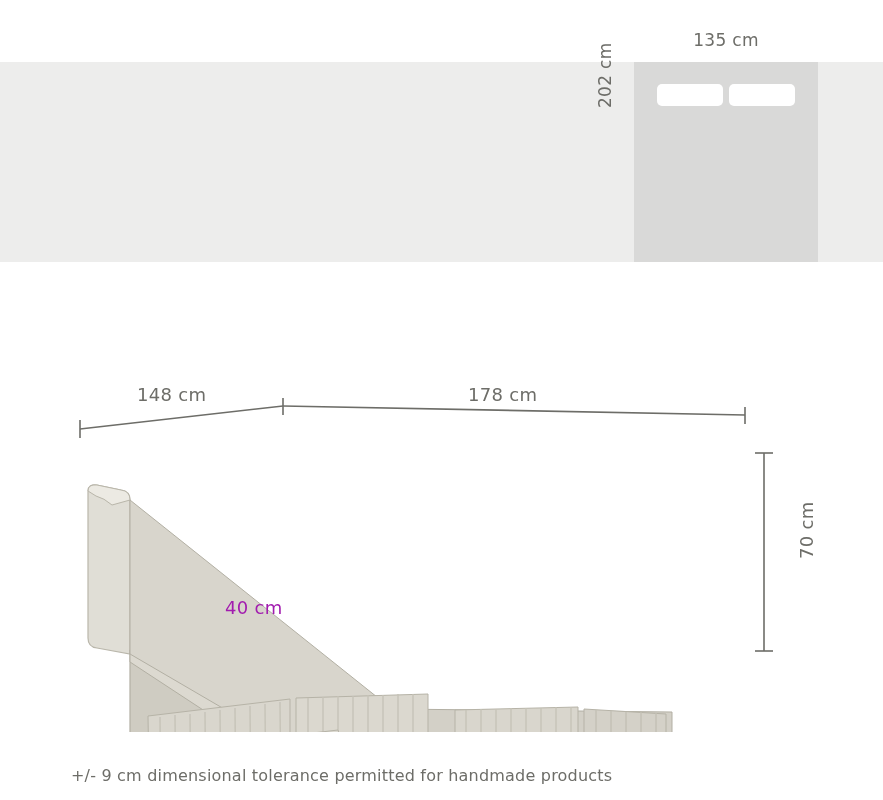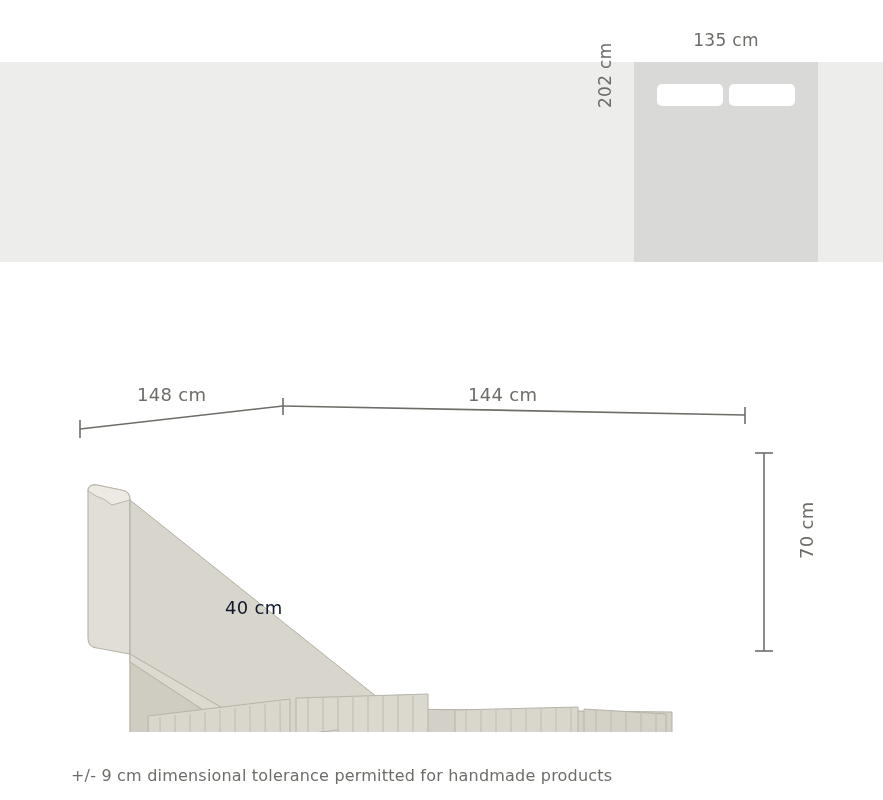--- a/index.html
+++ b/index.html
@@ -116,21 +116,21 @@
   }
 
   .dim-label {
     position: absolute;
     font-size: 18px;
     color: #6d6d68;
     letter-spacing: .3px;
     white-space: nowrap;
   }
   .dim-label.white {
-    color: #0f172a;
+    color: #a21caf;
   }
   #label-148 { left: 137px; top: 122px; }
   #label-253 { left: 468px; top: 122px; }
   #label-70  {
     left: 796px;
     top: 297px;
     transform: rotate(-90deg);
     transform-origin: left top;
   }
   #label-40  { left: 225px; top: 335px; }
@@ -283,20 +283,20 @@
       <rect x="109" y="628" width="13" height="14" rx="2" fill="#5b5b56"></rect>
       <rect x="318" y="676" width="13" height="14" rx="2" fill="#5b5b56"></rect>
       <rect x="445" y="690" width="13" height="14" rx="2" fill="#5b5b56"></rect>
       <rect x="585" y="690" width="13" height="14" rx="2" fill="#5b5b56"></rect>
       <rect x="700" y="690" width="13" height="14" rx="2" fill="#5b5b56"></rect>
     </g>
   </svg>
 
   <div class="dim-label" id="label-148">148 cm</div>
 
-  <div class="dim-label" id="label-253">144 cm</div>
+  <div class="dim-label" id="label-253">178 cm</div>
 
   <div class="dim-label" id="label-70">70 cm</div>
 
   <div class="dim-label white" id="label-40">40 cm</div>
 </div>
 
 <div id="tolerance-note">+/- 9 cm dimensional tolerance permitted for handmade products</div>
 
 </body></html>

